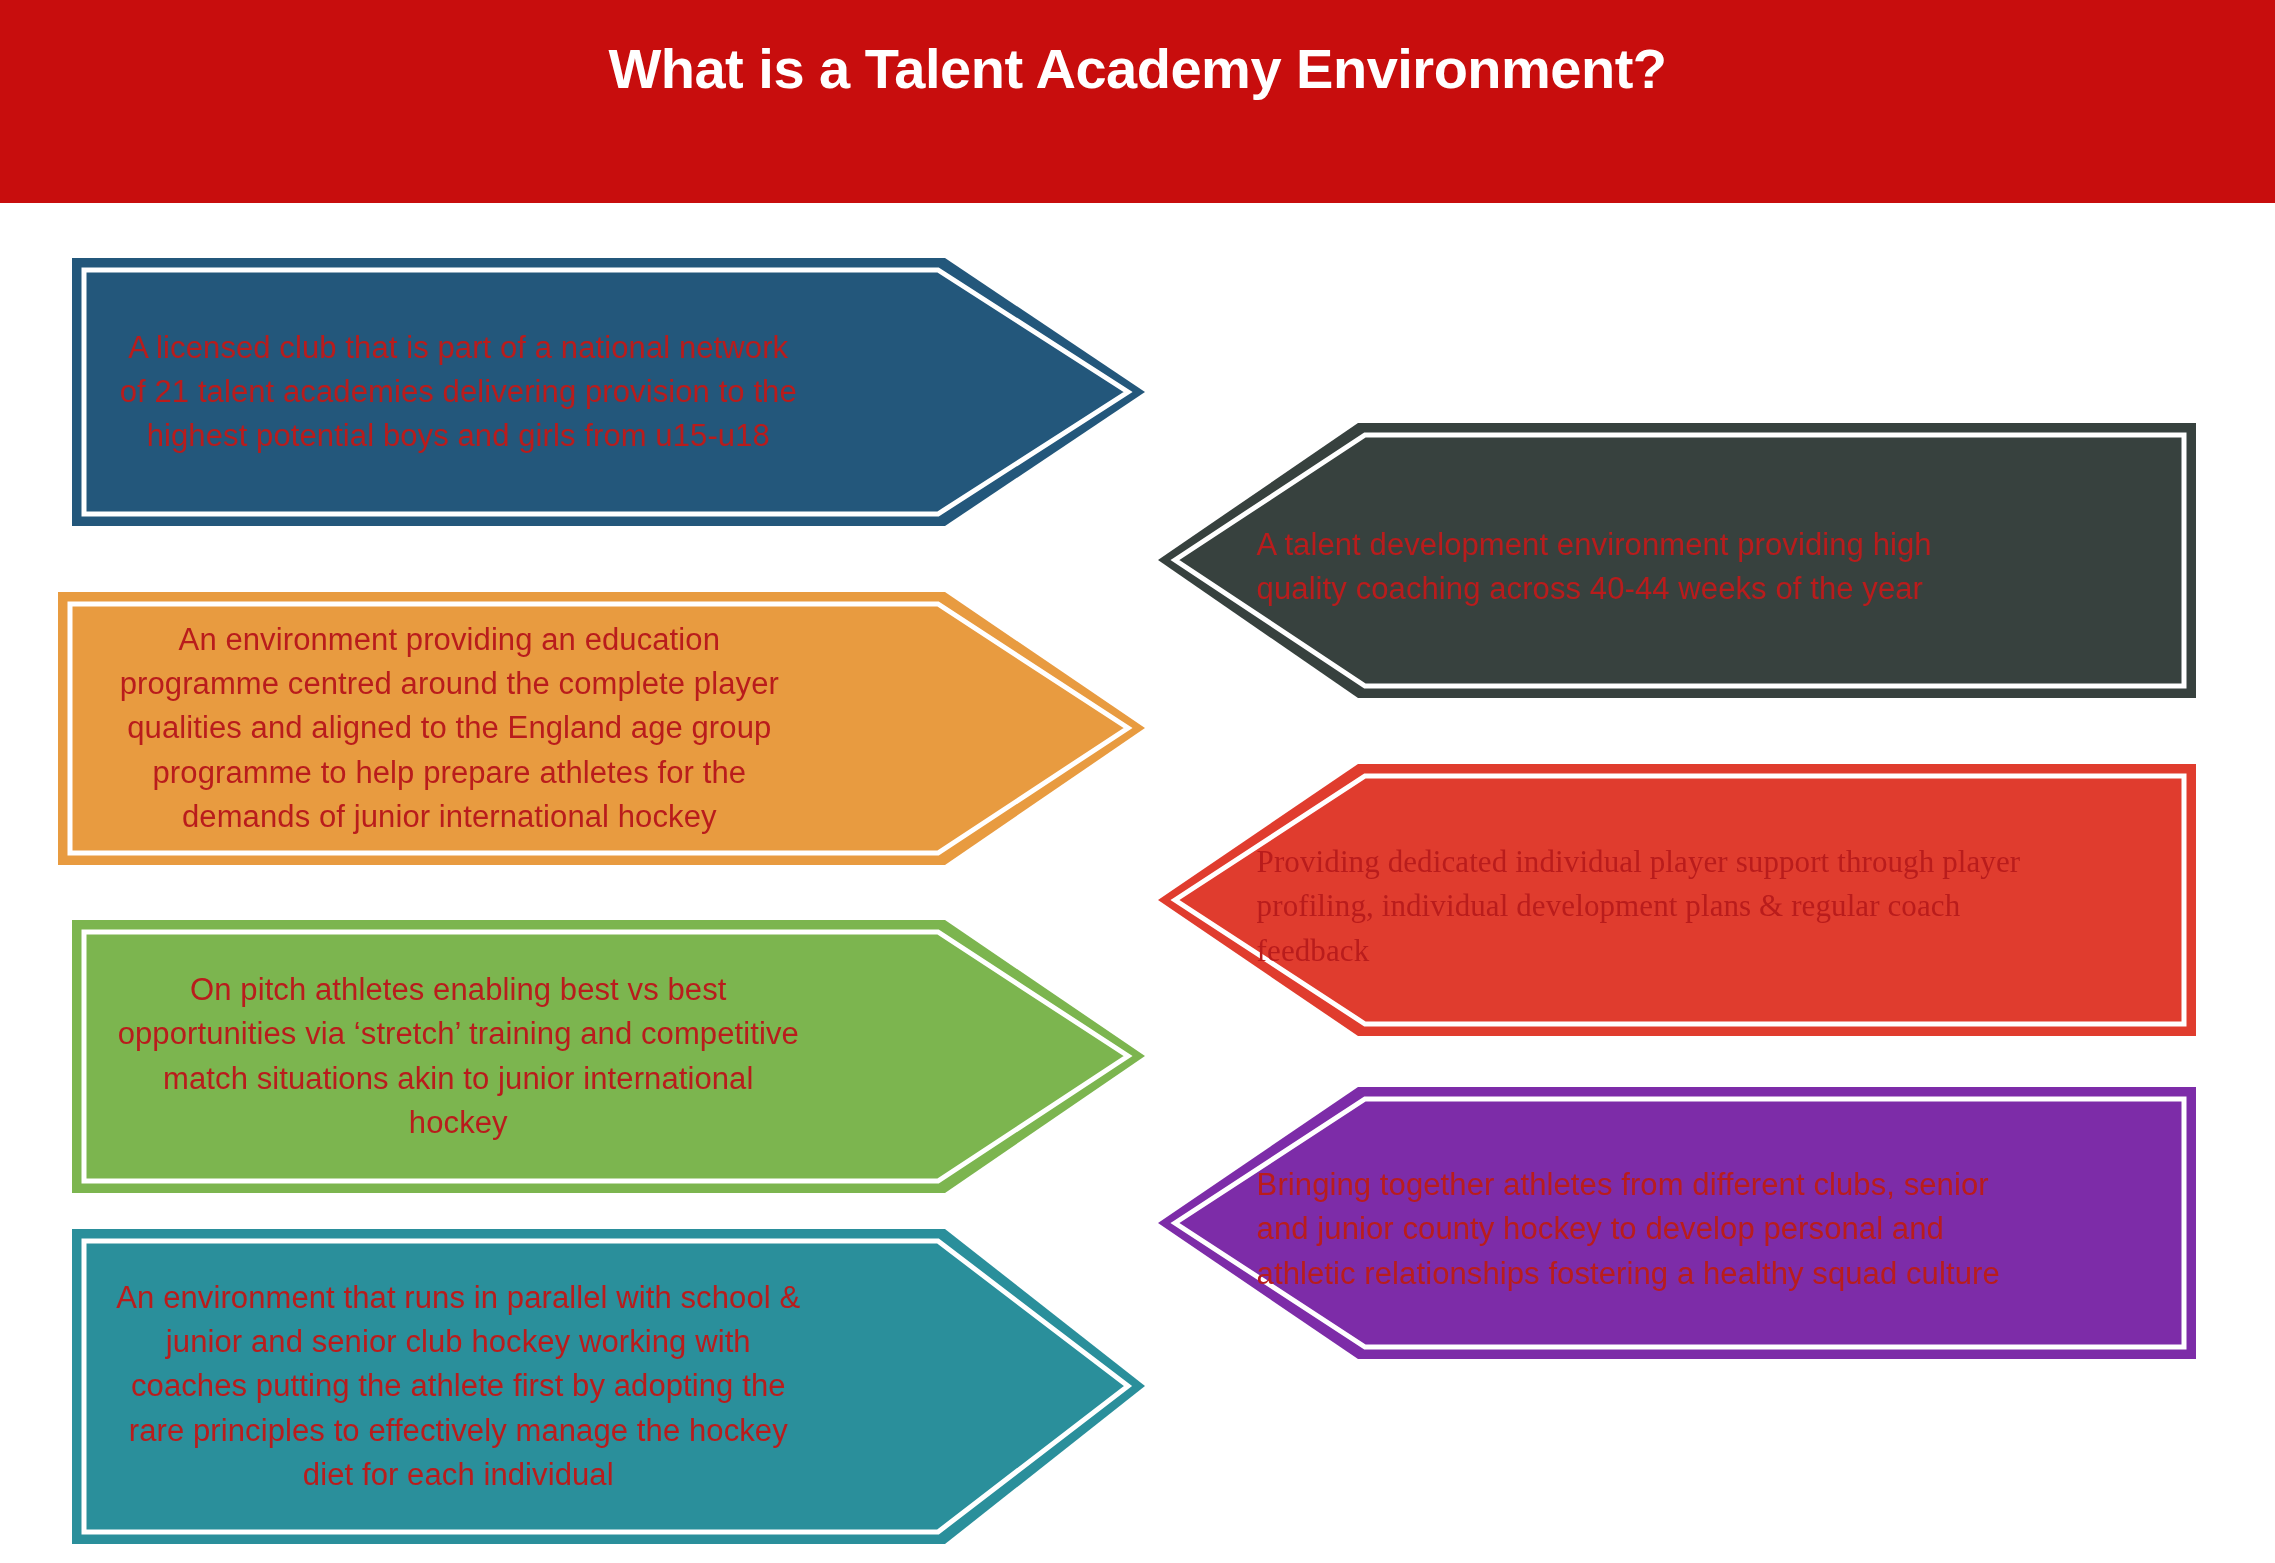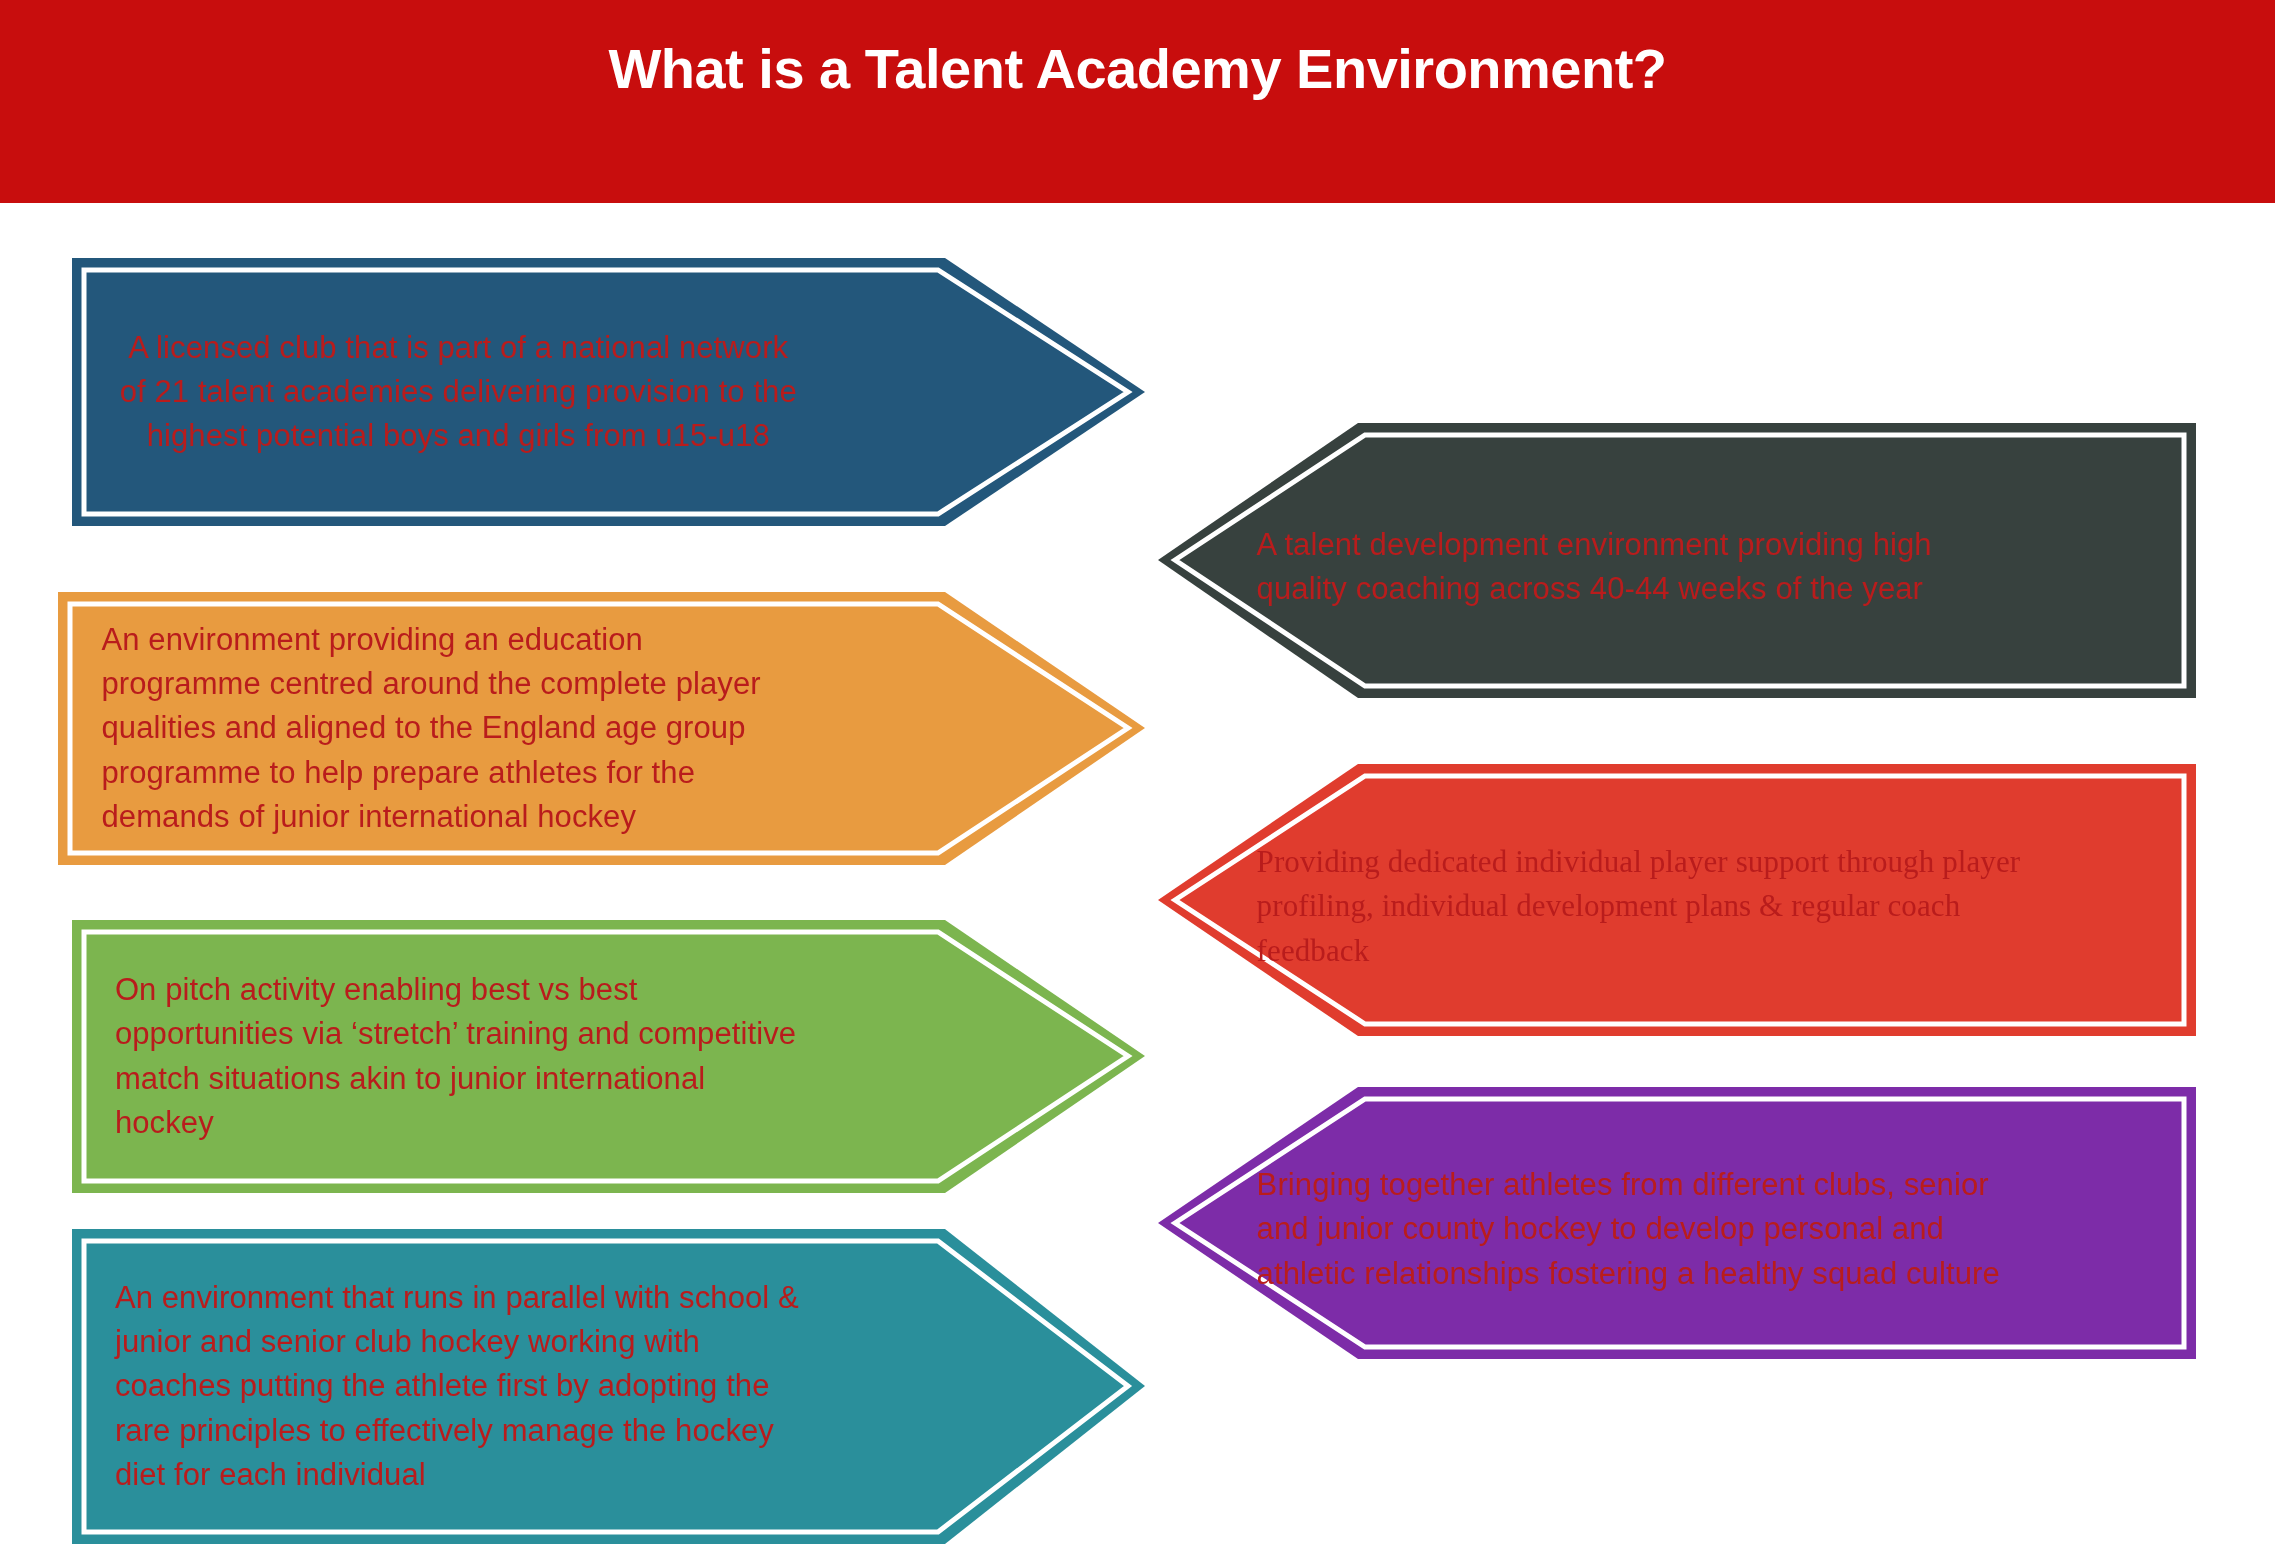--- a/index.html
+++ b/index.html
@@ -57,21 +57,21 @@
     color: #b91c1c;
     font-size: 31px;
     line-height: 1.43;
     font-weight: 400;
     letter-spacing: 0.1px;
     white-space: pre-line;
     z-index: 2;
   }
 
   
-  .arrow.right .txt { width: 64%; margin-left: 4%; text-align: left; }
+  .arrow.right .txt { width: 64%; margin-left: 4%; text-align: center; }
   .arrow.right.center-text .txt { text-align: center; }
 
   
   .arrow.left .txt { width: 74%; margin-left: 9.5%; text-align: left; margin-top: 13px; }
 
   
   #box-blue    { left: 72px;  top: 258px;  width: 1073px; height: 268px; }
   #box-orange  { left: 58px;  top: 592px;  width: 1087px; height: 273px; }
   #box-green   { left: 72px;  top: 920px;  width: 1073px; height: 273px; }
   #box-teal    { left: 72px;  top: 1229px; width: 1073px; height: 315px; }
@@ -109,21 +109,21 @@
     <div class="txt">An environment providing an education programme centred around the complete player qualities and aligned to the England age group programme to help prepare athletes for the demands of junior international hockey</div>
   </div>
 
   <div class="arrow right" id="box-green">
     <div class="fill">
       <svg viewBox="0 0 1073 273" preserveAspectRatio="none" aria-hidden="true">
         <polygon points="0,0 873,0 1073,136 873,273 0,273" fill="#7CB54F"></polygon>
         <polygon points="12,12 866,12 1056,136 866,261 12,261" fill="none" stroke="#FFFFFF" stroke-width="5"></polygon>
       </svg>
     </div>
-    <div class="txt">On pitch activity enabling best vs best opportunities via ‘stretch’ training and competitive match situations akin to junior international hockey</div>
+    <div class="txt">On pitch athletes enabling best vs best opportunities via ‘stretch’ training and competitive match situations akin to junior international hockey</div>
   </div>
 
   <div class="arrow right" id="box-teal">
     <div class="fill">
       <svg viewBox="0 0 1073 315" preserveAspectRatio="none" aria-hidden="true">
         <polygon points="0,0 873,0 1073,157 873,315 0,315" fill="#2A8F9B"></polygon>
         <polygon points="12,12 866,12 1056,157 866,303 12,303" fill="none" stroke="#FFFFFF" stroke-width="5"></polygon>
       </svg>
     </div>
     <div class="txt">An environment that runs in parallel with school &amp; junior and senior club hockey working with coaches putting the athlete first by adopting the rare principles to effectively manage the hockey diet for each individual</div>

